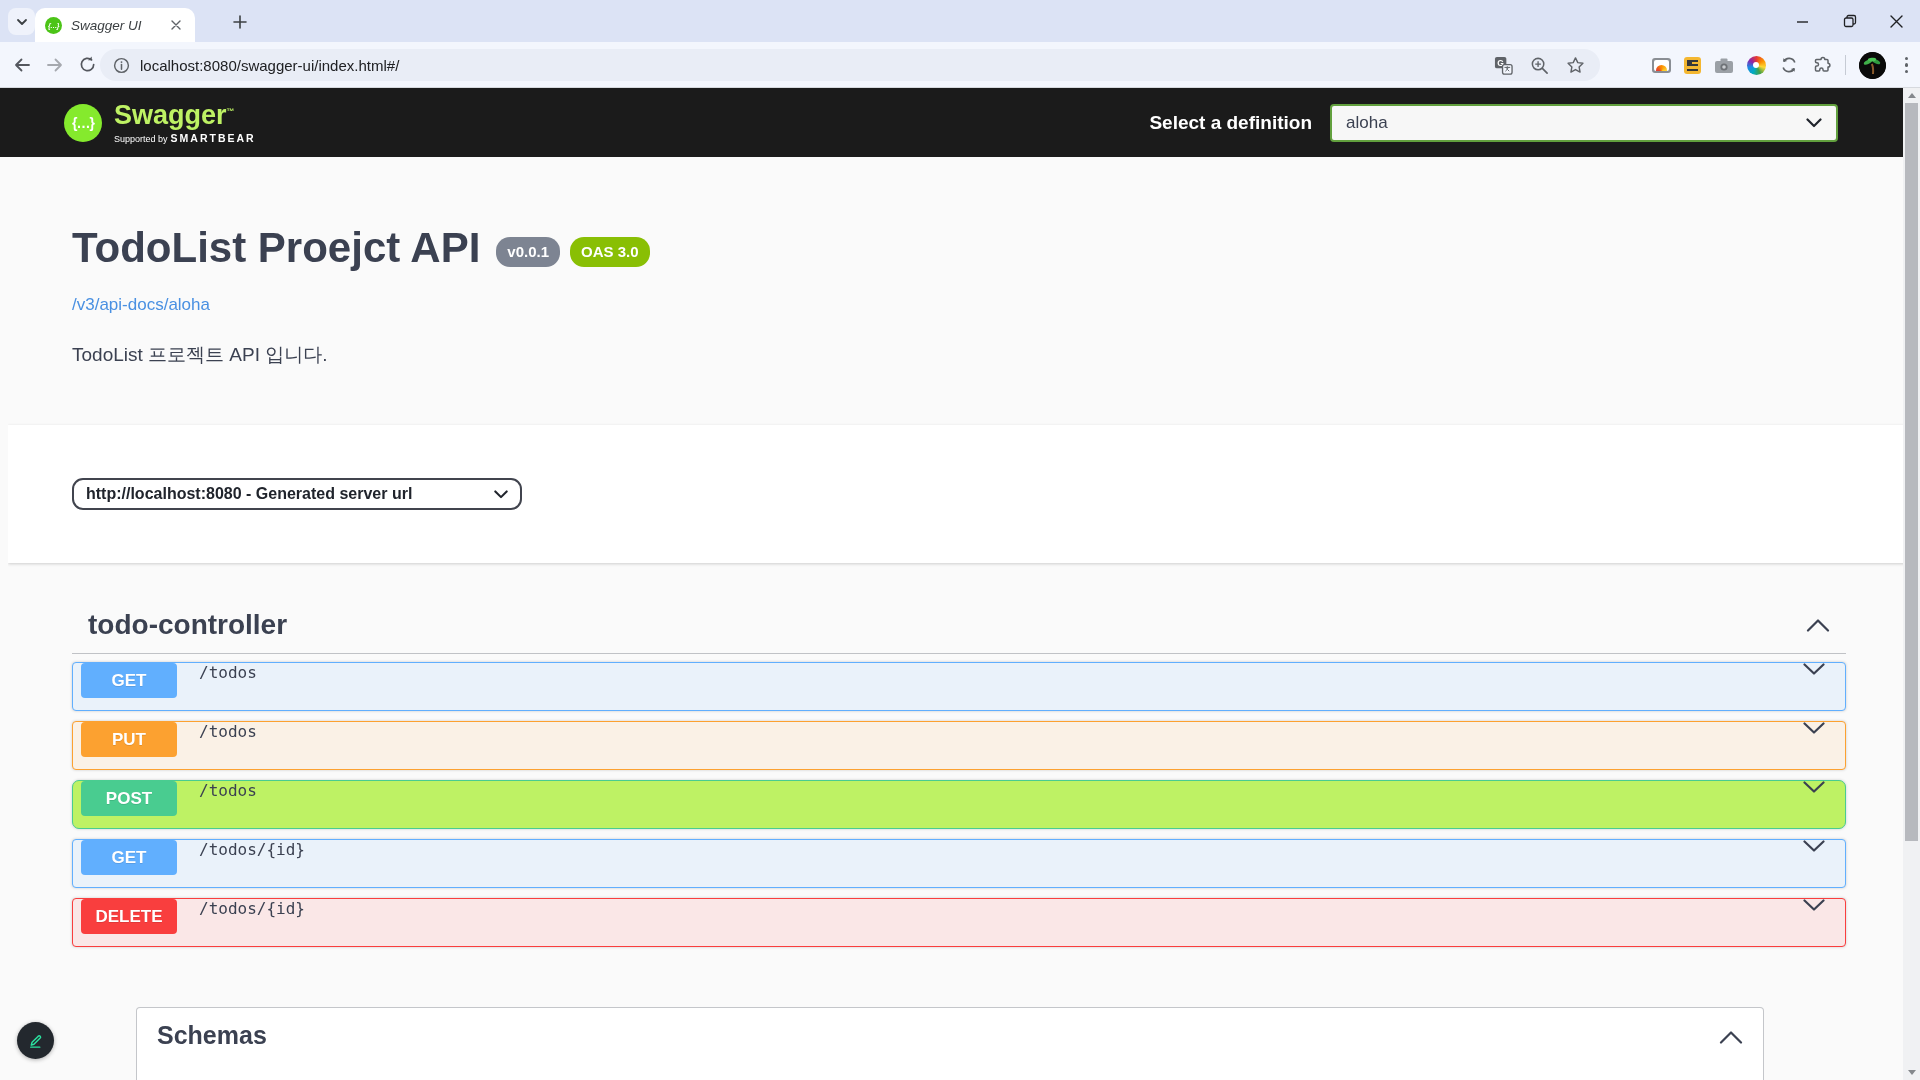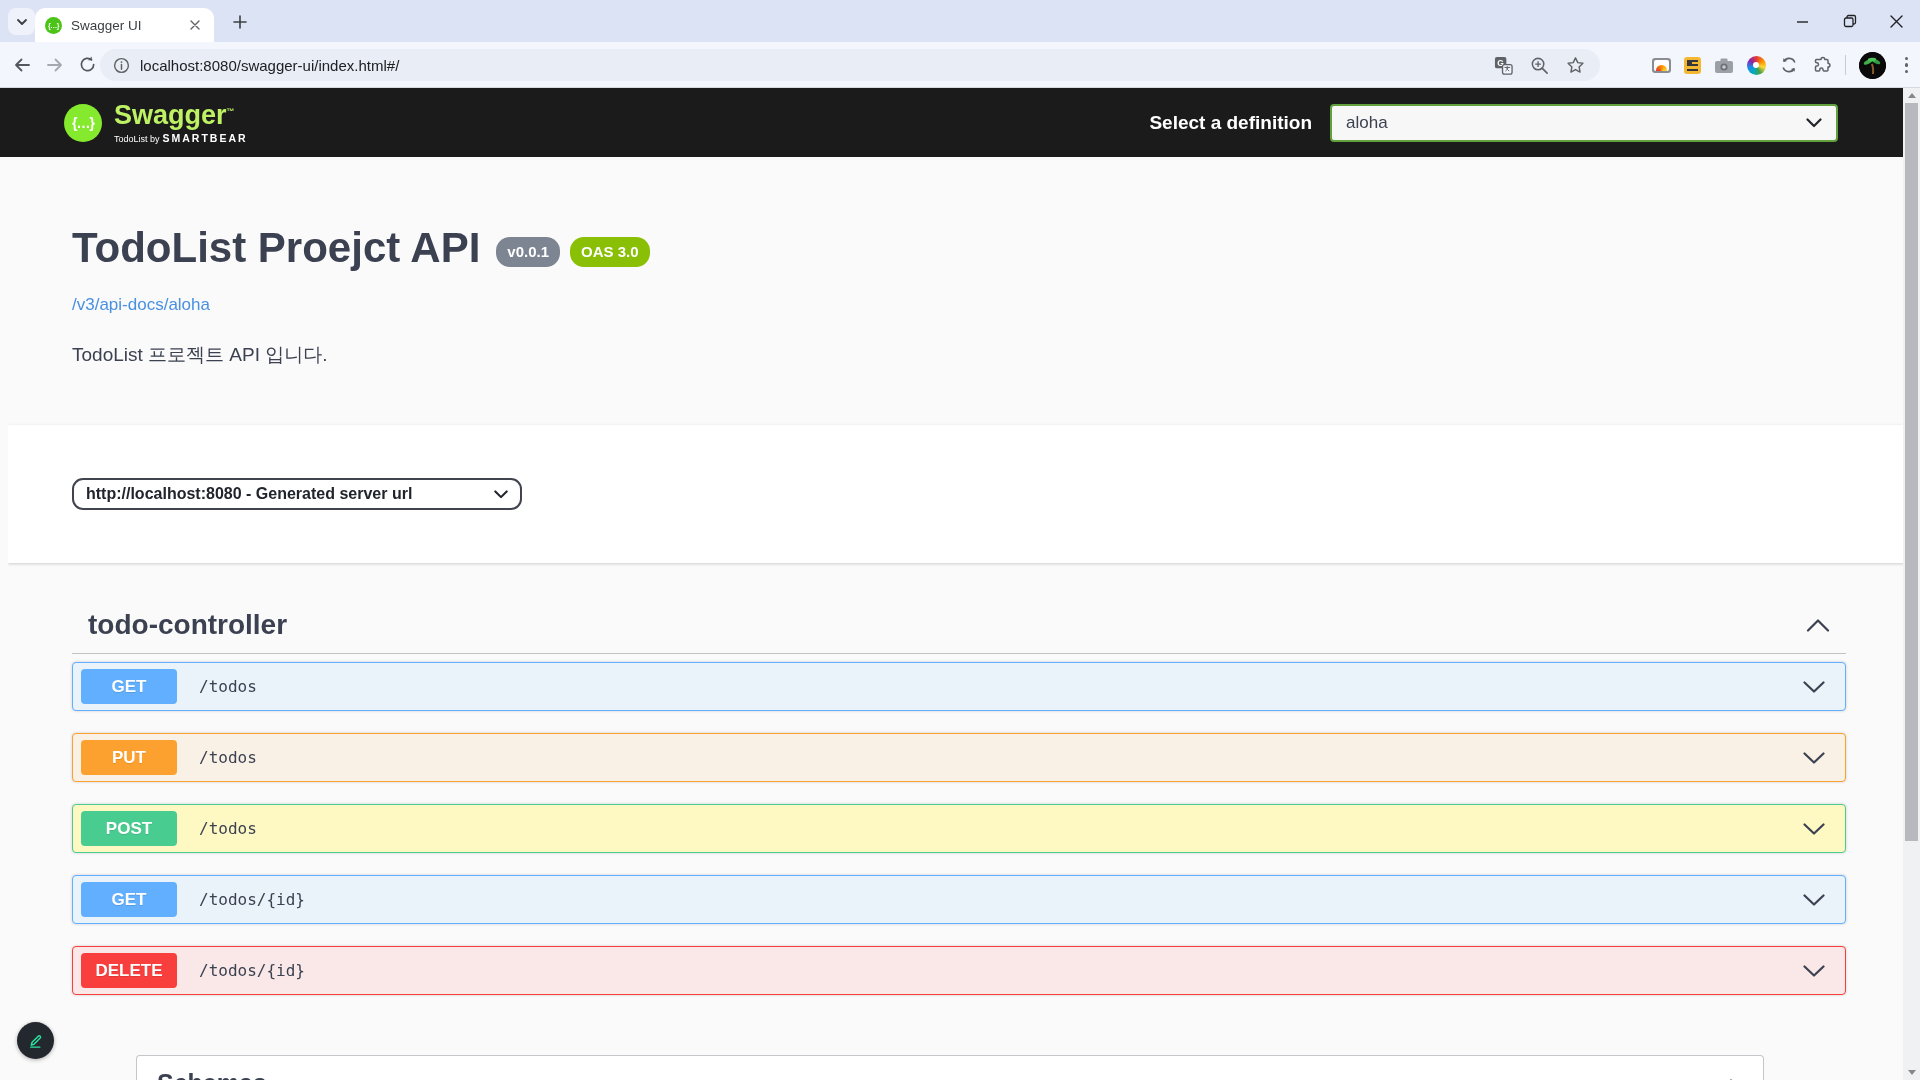--- a/index.html
+++ b/index.html
@@ -4,22 +4,22 @@
 <style>
   * { box-sizing: border-box; margin: 0; padding: 0; }
   html,body { width:1920px; height:1080px; overflow:hidden; }
   body { font-family:"Liberation Sans", sans-serif; background:#fafafa; position:relative; }
   svg { display:block; }
 
   
   .tabstrip { position:absolute; top:0; left:0; width:1920px; height:42px; background:#dce3f5; }
   .tab-search { position:absolute; left:8px; top:8px; width:27px; height:27px; border-radius:8px;
                 background:rgba(255,255,255,.55); display:flex; align-items:center; justify-content:center; }
-  .tab { position:absolute; left:35px; top:8px; width:179px; height:34px; background:#fff;
-         border-radius:10px 10px 0 0; display:flex; align-items:center; padding:0 10px; }
+  .tab { position:absolute; left:35px; top:8px; width:160px; height:34px; background:#fff;
+         border-radius:10px 10px 0 0; display:flex; align-items:center; padding:0 10px;font-style:italic; }
   .favicon { width:17px; height:17px; border-radius:50%; background:#4cc417; color:#fff; font-weight:bold;
              font-size:7px; display:flex; align-items:center; justify-content:center; letter-spacing:-0.5px; flex:none; }
   .tab-title { font-size:13.5px; color:#3c4043; margin-left:9px; flex:1; white-space:nowrap; overflow:hidden; }
   .tab-close { width:18px; height:18px; border-radius:50%; display:flex; align-items:center; justify-content:center; }
   .new-tab { position:absolute; left:227px; top:9px; width:26px; height:26px; border-radius:50%;
              display:flex; align-items:center; justify-content:center; }
   .win-controls { position:absolute; right:0; top:0; height:42px; display:flex; }
   .win-btn { width:47px; height:42px; display:flex; align-items:center; justify-content:center; }
 
   
@@ -80,22 +80,22 @@
   .servers-label { font-size:16px; font-weight:bold; color:#3b4151; }
   .server-select { margin-top:7px; width:450px; height:32px; border:2px solid #41444e; border-radius:11px;
                    background:#fff; display:flex; align-items:center; justify-content:space-between; padding:0 12px; }
   .server-select span { font-size:16px; font-weight:bold; color:#20242c; }
 
   .tag-wrap { margin:0 82px 0 64px; }
   .tag-header { display:flex; align-items:center; justify-content:space-between; padding:46px 16px 12px 16px;
                 border-bottom:1px solid rgba(59,65,81,.3);gap:43px; }
   .tag-title { font-size:28px; font-weight:bold; color:#3b4151; }
   .ops { margin-top:8px; }
-  .op-row { display:flex; align-items:center; height:49px; border-radius:4px; border:1px solid;
-            box-shadow:0 0 3px rgba(0,0,0,.19); margin-bottom:22px; }
+  .op-row { display:flex; align-items:flex-start; height:49px; border-radius:4px; border:1px solid;
+            box-shadow:0 0 3px rgba(0,0,0,.19); margin-bottom:10px; }
   .method { width:96px; height:35px; margin-left:8px; border-radius:4px; color:#fff; font-weight:bold;
             font-size:17px; display:flex; align-items:center; justify-content:center; flex:none;
             text-shadow:0 1px 0 rgba(0,0,0,.1); }
   .op-path { margin-left:22px; font-family:"DejaVu Sans Mono", monospace; font-size:16px; color:#3b4151; }
   .row-chevron { margin-left:auto; margin-right:20px; }
 
   .schemas-box { margin:60px 82px 0 64px; height:120px; border:1px solid rgba(59,65,81,.3); border-radius:4px;
                  background:rgba(255,255,255,.85); display:flex; align-items:flex-start;
                  justify-content:space-between; padding:13px 20px 0 20px; }
   .schemas-title { font-size:25px; font-weight:bold; color:#3b4151; }
@@ -229,21 +229,21 @@
         <i></i>
       </span>
   </div>
 </div>
 
 <div class="swagger-topbar">
   <div class="logo">
     <div class="logo-circle">{…}</div>
     <div class="logo-textwrap">
       <div class="logo-text"><span>Swagger</span><sup>™</sup></div>
-      <div class="logo-sub"><span>TodoList by</span><b>SMARTBEAR</b></div>
+      <div class="logo-sub"><span>Supported by</span><b>SMARTBEAR</b></div>
     </div>
   </div>
   <div class="def-group">
     <span class="def-label">Select a definition</span>
     <div class="def-select">
       <span>aloha</span>
       <svg width="16" height="10" viewBox="0 0 16 10">
         <path d="M1.5 1.5 L8 8 L14.5 1.5" fill="none" stroke="#20242c" stroke-width="2.2" stroke-linecap="round" stroke-linejoin="round"></path>
       </svg>
     </div>
@@ -287,21 +287,21 @@
             <path d="M1.5 1.5 L11 10.5 L20.5 1.5" fill="none" stroke="#3b4151" stroke-width="2.2" stroke-linecap="round" stroke-linejoin="round"></path>
           </svg>
         </div>
         <div class="op-row" style="background: rgb(250, 241, 230); border-color: rgb(252, 161, 48);">
           <span class="method" style="background: rgb(252, 161, 48);">PUT</span>
           <span class="op-path">/todos</span>
           <svg class="row-chevron" width="22" height="12" viewBox="0 0 22 12">
             <path d="M1.5 1.5 L11 10.5 L20.5 1.5" fill="none" stroke="#3b4151" stroke-width="2.2" stroke-linecap="round" stroke-linejoin="round"></path>
           </svg>
         </div>
-        <div class="op-row" style="background: #fef9c3; border-color: rgb(73, 204, 144);">
+        <div class="op-row" style="background: #bef264; border-color: rgb(73, 204, 144); border-radius: 7px;">
           <span class="method" style="background: rgb(73, 204, 144);">POST</span>
           <span class="op-path">/todos</span>
           <svg class="row-chevron" width="22" height="12" viewBox="0 0 22 12">
             <path d="M1.5 1.5 L11 10.5 L20.5 1.5" fill="none" stroke="#3b4151" stroke-width="2.2" stroke-linecap="round" stroke-linejoin="round"></path>
           </svg>
         </div>
         <div class="op-row" style="background: rgb(234, 242, 250); border-color: rgb(97, 175, 254);">
           <span class="method" style="background: rgb(97, 175, 254);">GET</span>
           <span class="op-path">/todos/{id}</span>
           <svg class="row-chevron" width="22" height="12" viewBox="0 0 22 12">

